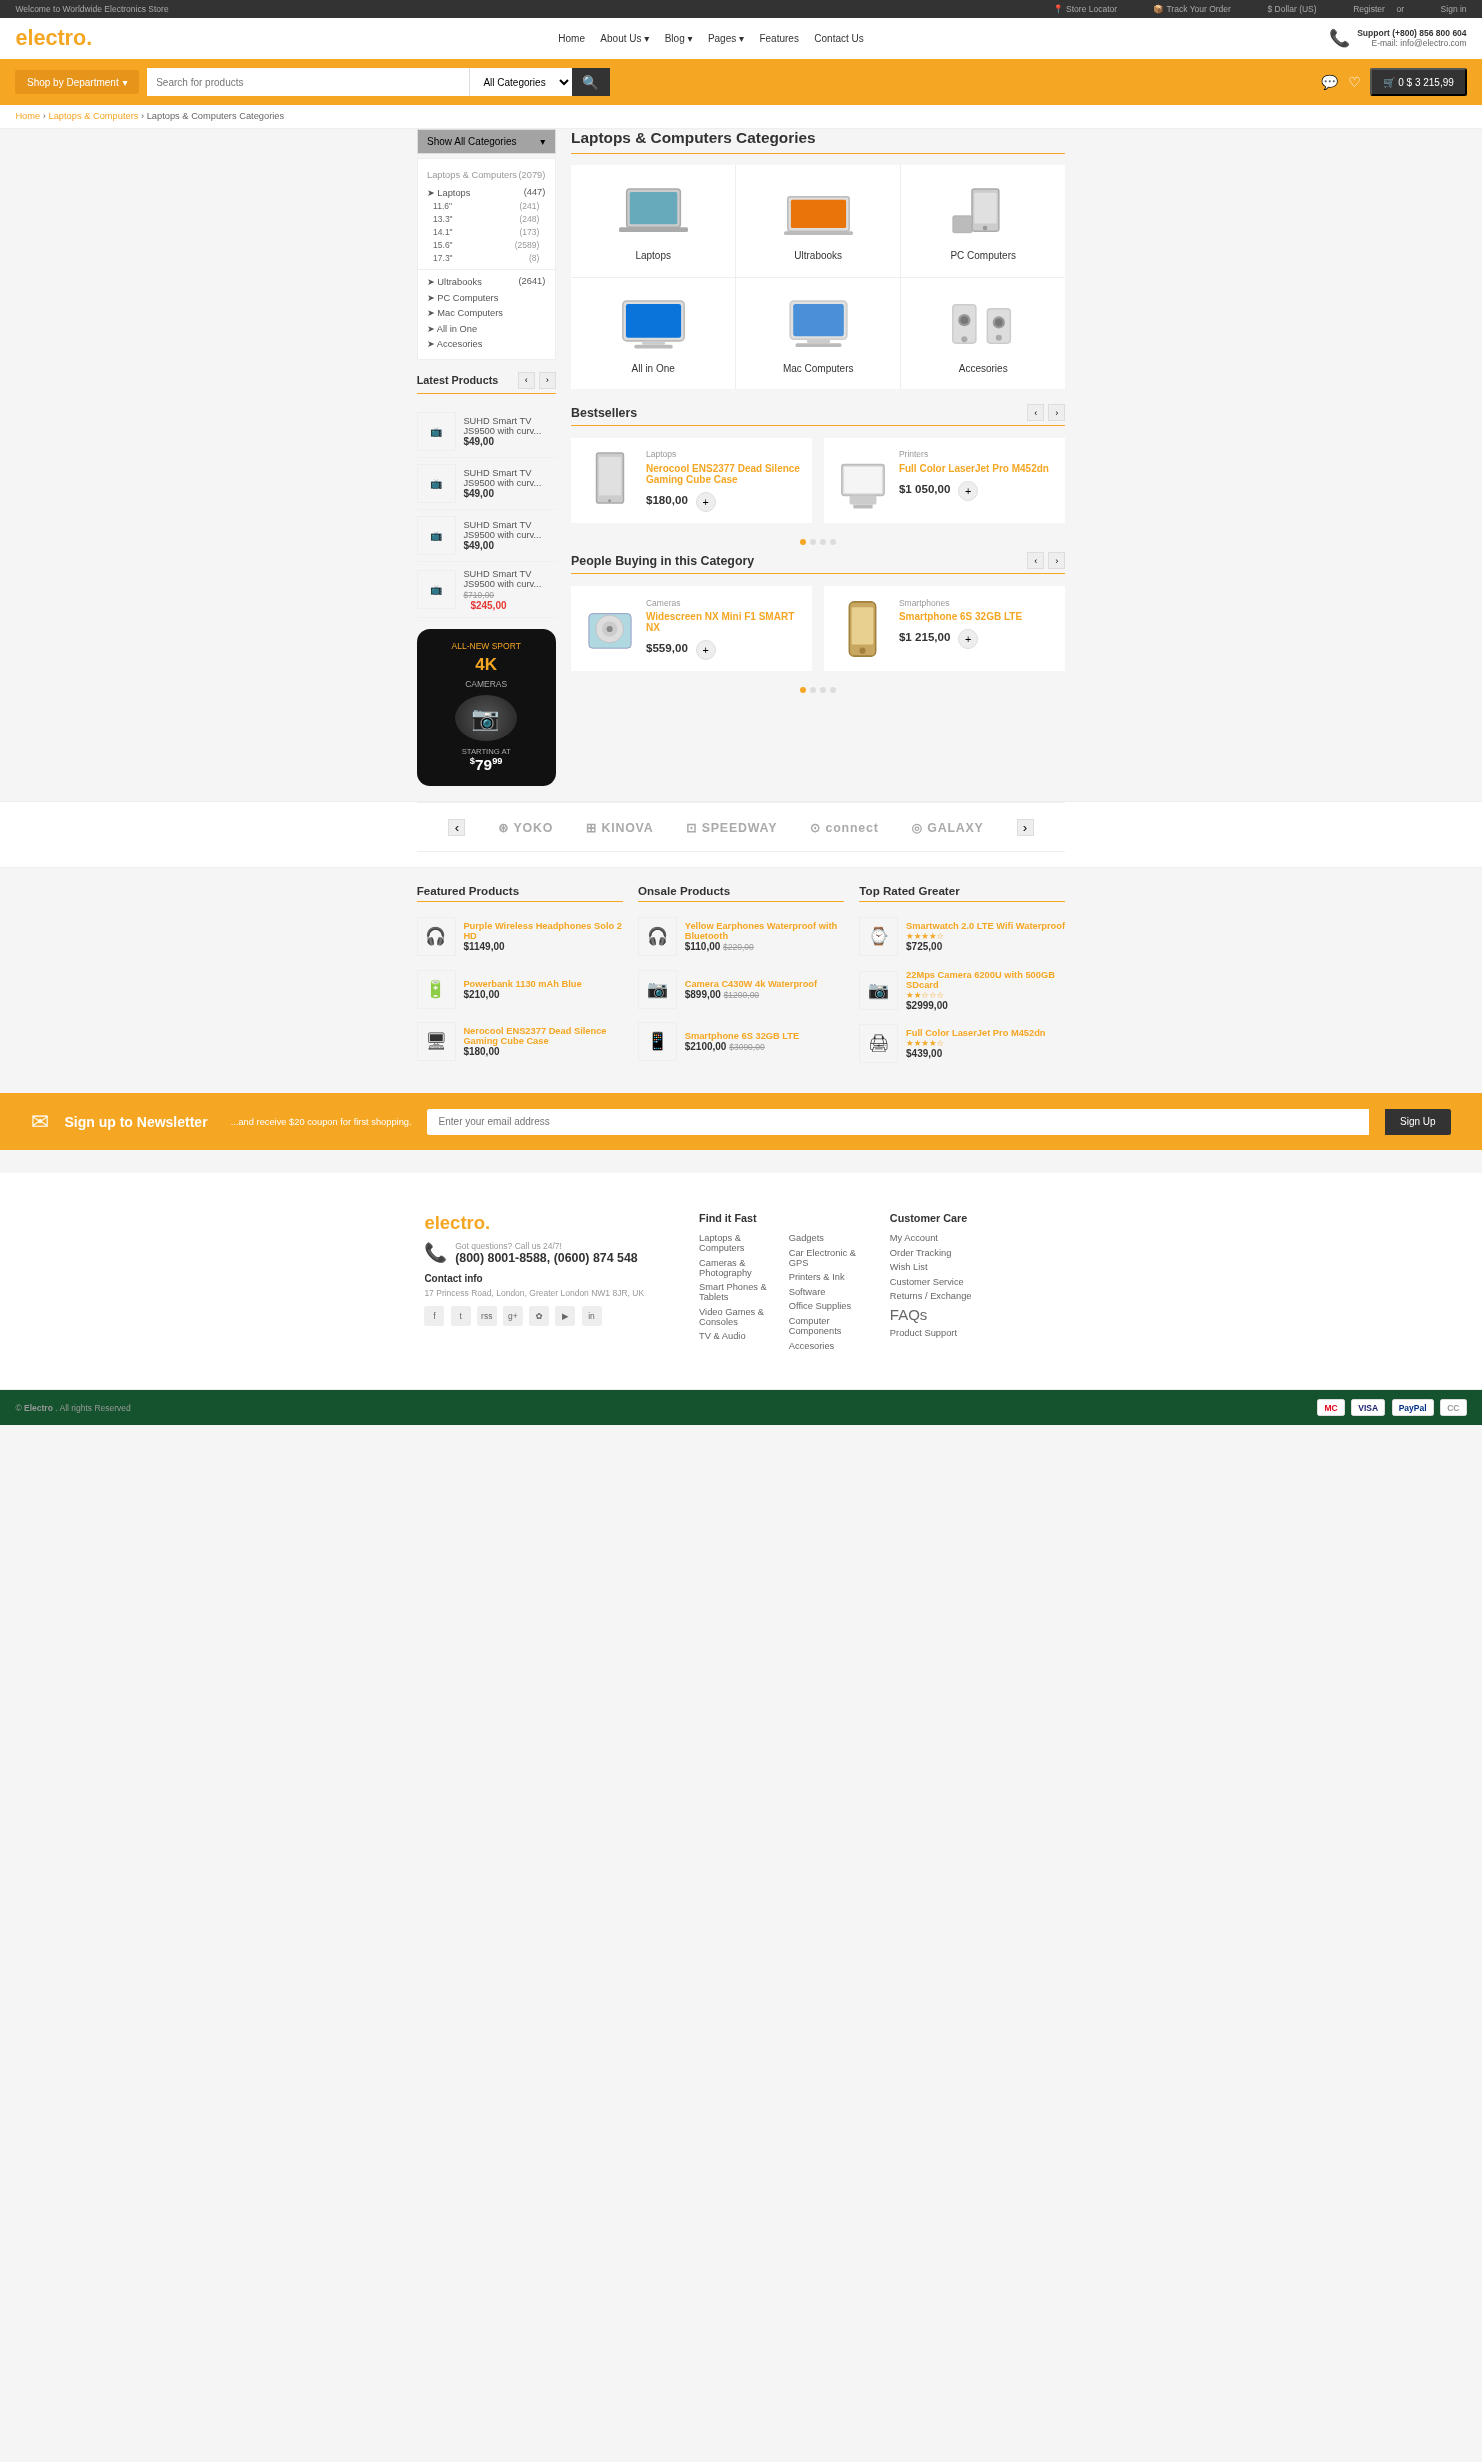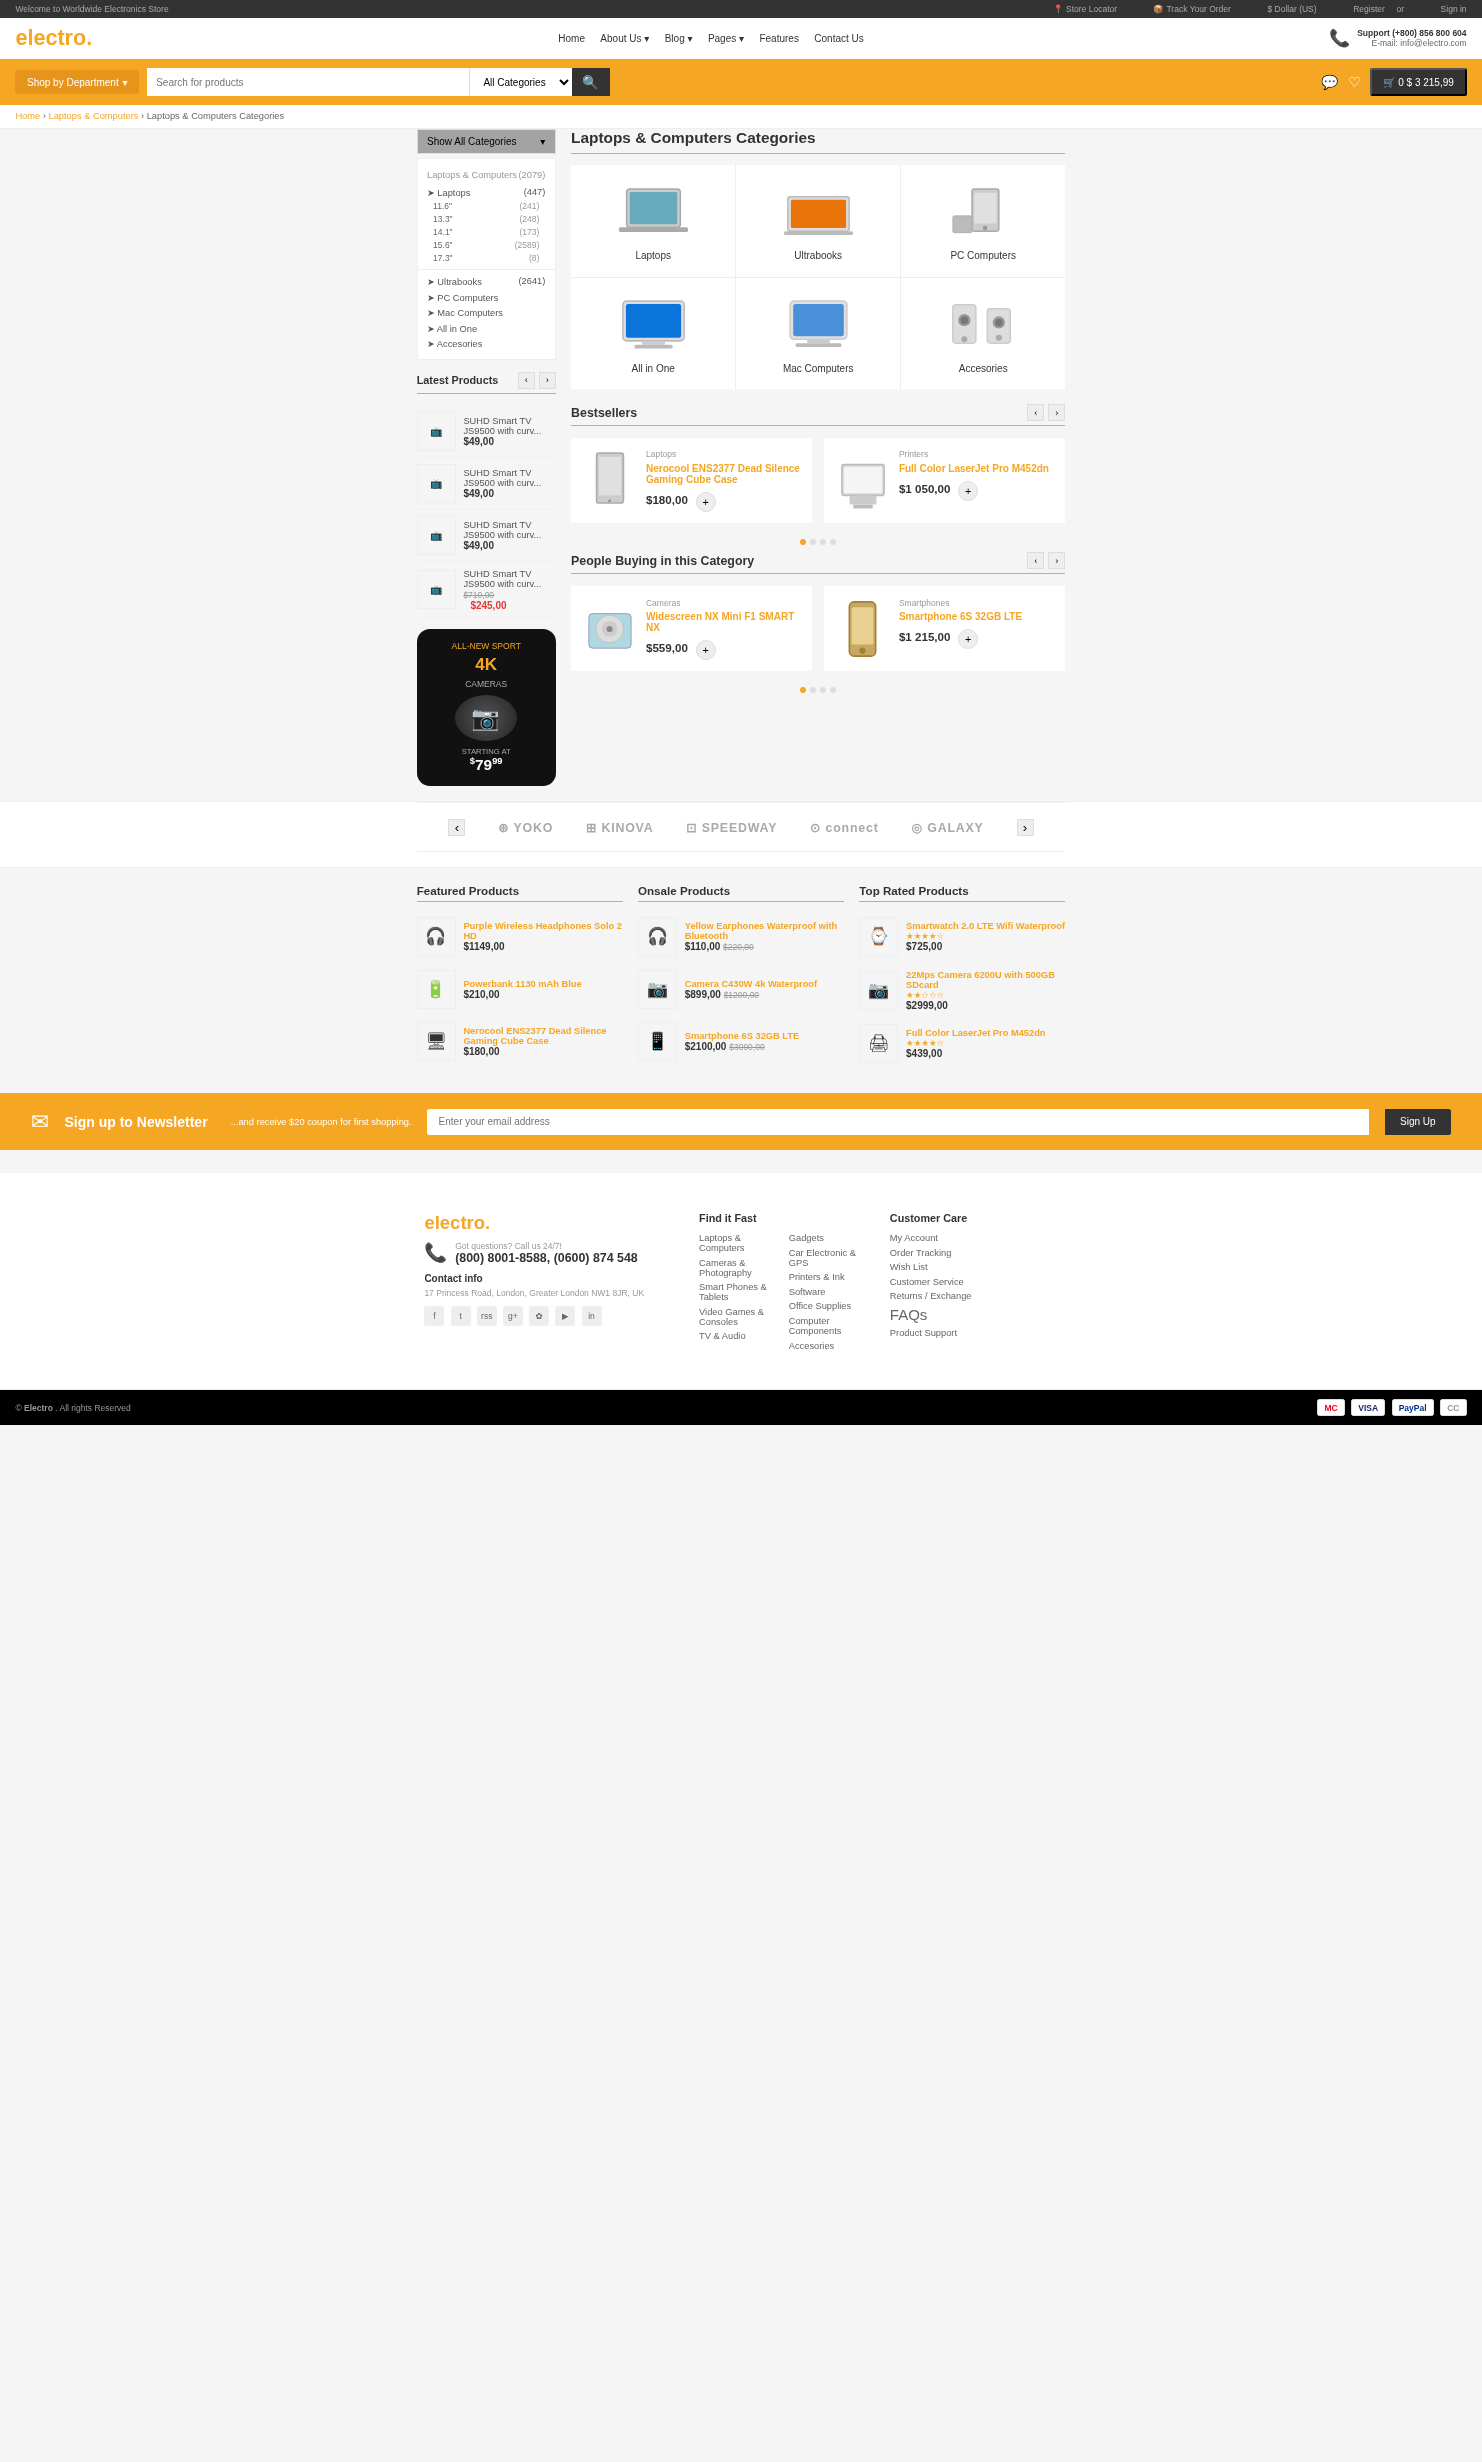--- a/index.html
+++ b/index.html
@@ -111,21 +111,21 @@
     .footer { background: #fff; padding: 23px 15.4px; max-width: 664px; margin: 0 auto; display: grid; grid-template-columns: 1.5fr 1fr 1fr; gap: 23px; }
     .footer-logo { font-size: 18.5px; font-weight: bold; color: #333; margin-bottom: 7.7px; }
     .footer-logo span { color: #f5a623; }
     .footer-phone { font-size: 12.4px; font-weight: bold; color: #333; }
     .footer-address { font-size: 8.5px; color: #999; margin-top: 3.9px; }
     .footer-social { display: flex; gap: 6.2px; margin-top: 7.7px; }
     .footer-social a { width: 20px; height: 20px; background: #eee; border-radius: 2.3px; display: flex; align-items: center; justify-content: center; font-size: 8.5px; color: #666; text-decoration: none; }
     .footer-col-title { font-size: 10.8px; font-weight: bold; color: #333; margin-bottom: 9.3px; }
     .footer-links { columns: 2; column-gap: 11.6px; }
     .footer-links a { display: block; font-size: 9.3px; color: #666; text-decoration: none; margin-bottom: 4.6px; }
-    .footer-bottom { background: #000000; padding: 9.3px 15.4px; display: flex; justify-content: space-between; align-items: center; font-size: 8.5px; color: #999; border-top: 0.8px solid #eee; }
+    .footer-bottom { background: #14532d; padding: 9.3px 15.4px; display: flex; justify-content: space-between; align-items: center; font-size: 8.5px; color: #999; border-top: 0.8px solid #eee; }
     .payment-icons { display: flex; gap: 6.2px; align-items: center; }
     .payment-icon { background: #fff; border: 0.8px solid #ddd; padding: 2.3px 6.2px; border-radius: 2.3px; font-size: 8.5px; font-weight: bold; }
     .mastercard { color: #eb001b; }
     .visa { color: #1a1f71; }
     .paypal { color: #003087; }
     .center-wrap { max-width: 664px; margin: 0 auto; padding: 0 7.7px; }
 
     .two-col-layout { display: flex; gap: 15.4px; max-width: 664px; margin: 0 auto; padding: 0 7.7px; }
     .two-col-sidebar { width: 139px; flex-shrink: 0; }
     .two-col-main { flex: 1; }
@@ -520,21 +520,21 @@
     <div class="bottom-product-item">
       <div class="bottom-product-img">📱</div>
       <div class="bottom-product-info">
         <a href="#">Smartphone 6S 32GB LTE</a>
         <div><span class="price">$2100,00</span> <span class="old-price">$3090,00</span></div>
       </div>
     </div>
   </div>
 
   <div>
-    <div class="bottom-section-title">Top Rated Products</div>
+    <div class="bottom-section-title">Top Rated Greater</div>
     <div class="bottom-product-item">
       <div class="bottom-product-img">⌚</div>
       <div class="bottom-product-info">
         <a href="#">Smartwatch 2.0 LTE Wifi Waterproof</a>
         <div class="stars">★★★★☆</div>
         <div class="price">$725,00</div>
       </div>
     </div>
     <div class="bottom-product-item">
       <div class="bottom-product-img">📷</div>

